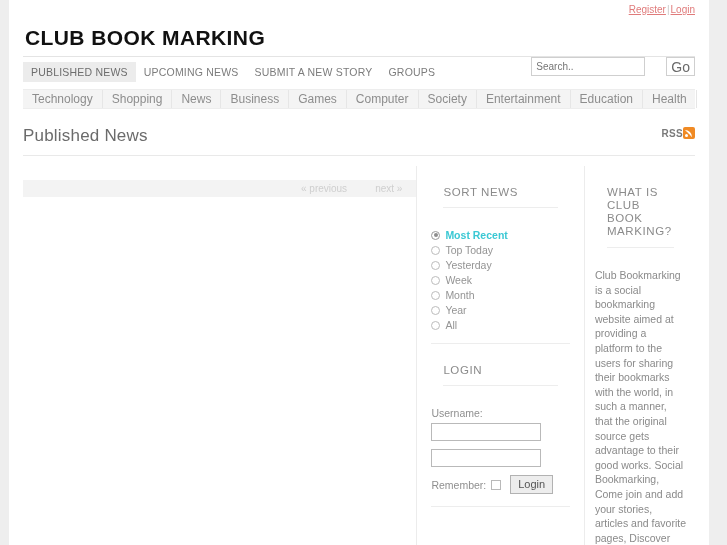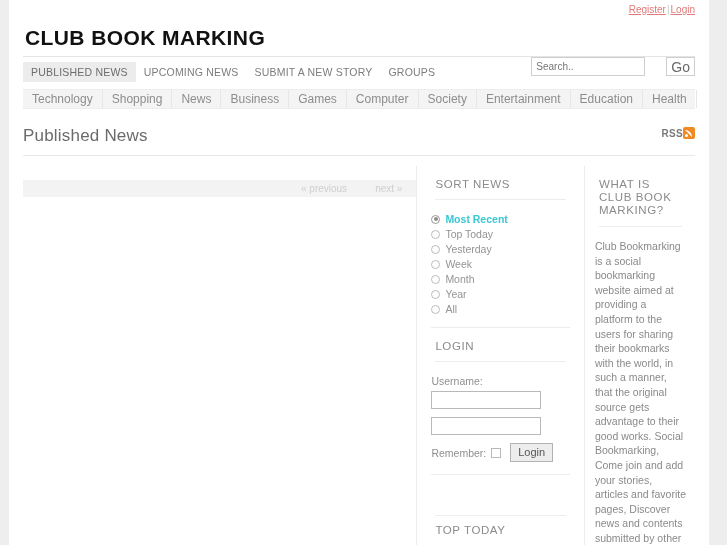--- a/index.html
+++ b/index.html
@@ -271,21 +271,21 @@
     font-size: 10px;
     color: #cfcfcf;
     text-decoration: none;
   }
 
   
   .block-title {
     font-size: 11.5px;
     color: #8b8b8b;
     letter-spacing: .6px;
-    margin: 4px;
+    margin: 12px;
     padding: 8px 0 9px 0;
     font-weight: normal;
     border-bottom: 1px solid #ededed;
   }
   .block-title.topline {
     border-top: 1px solid #ededed;
   }
   .col-right .block-title {
     line-height: 13px;
   }

